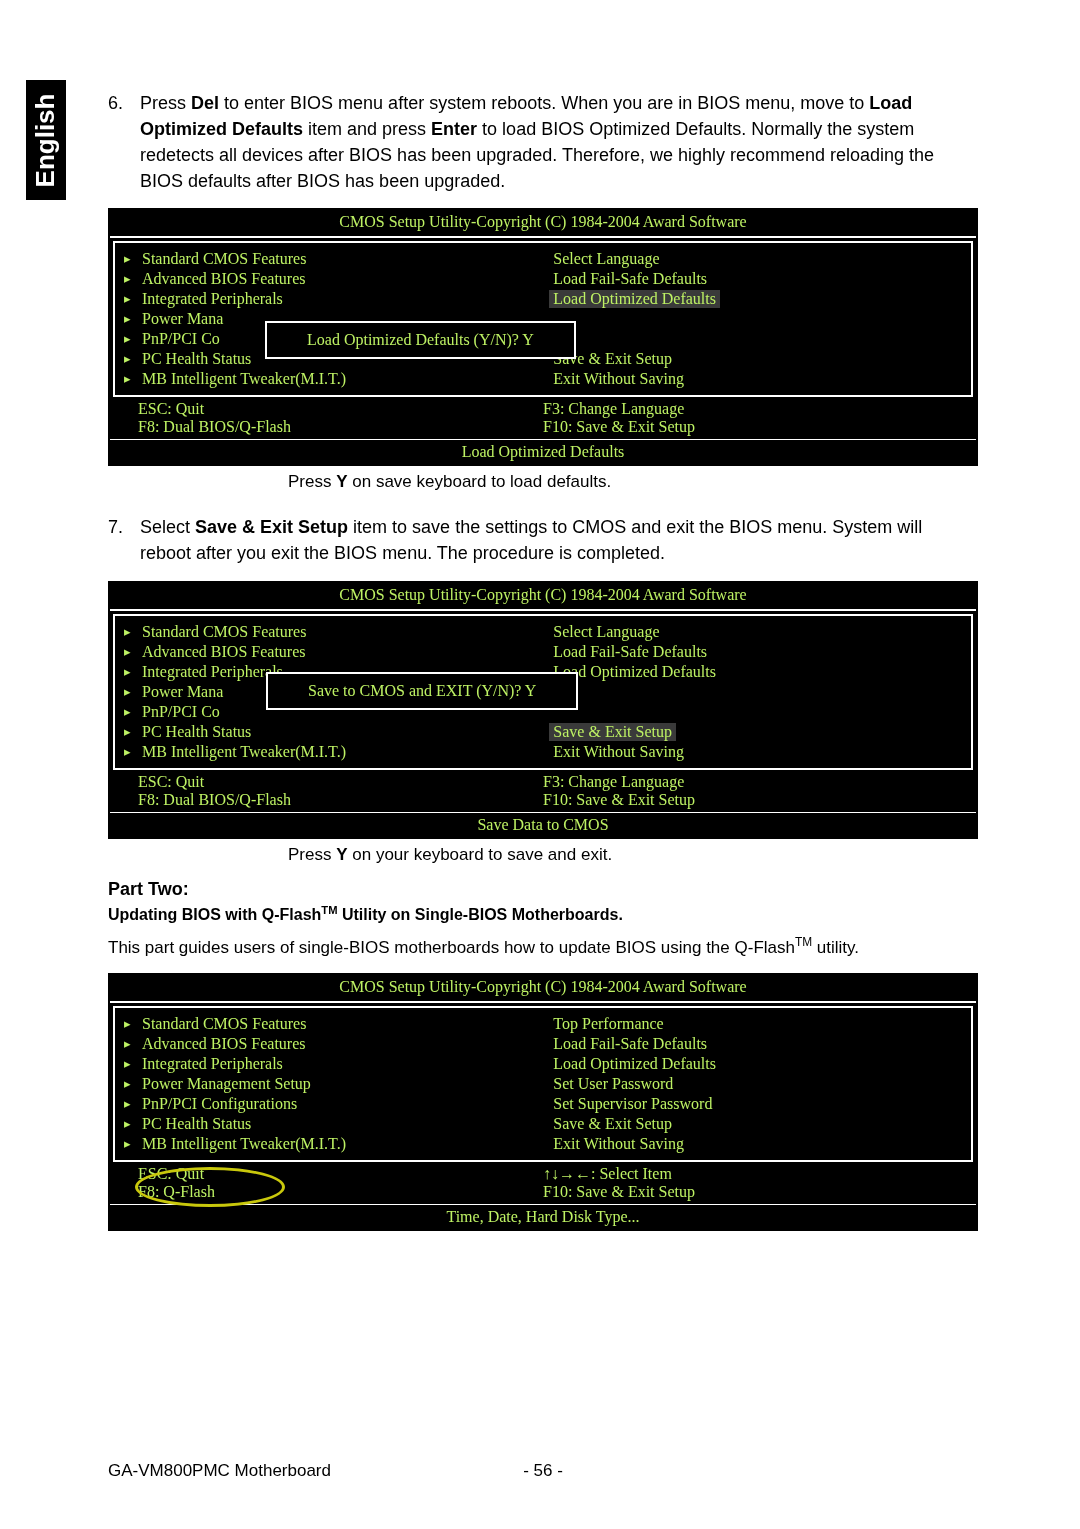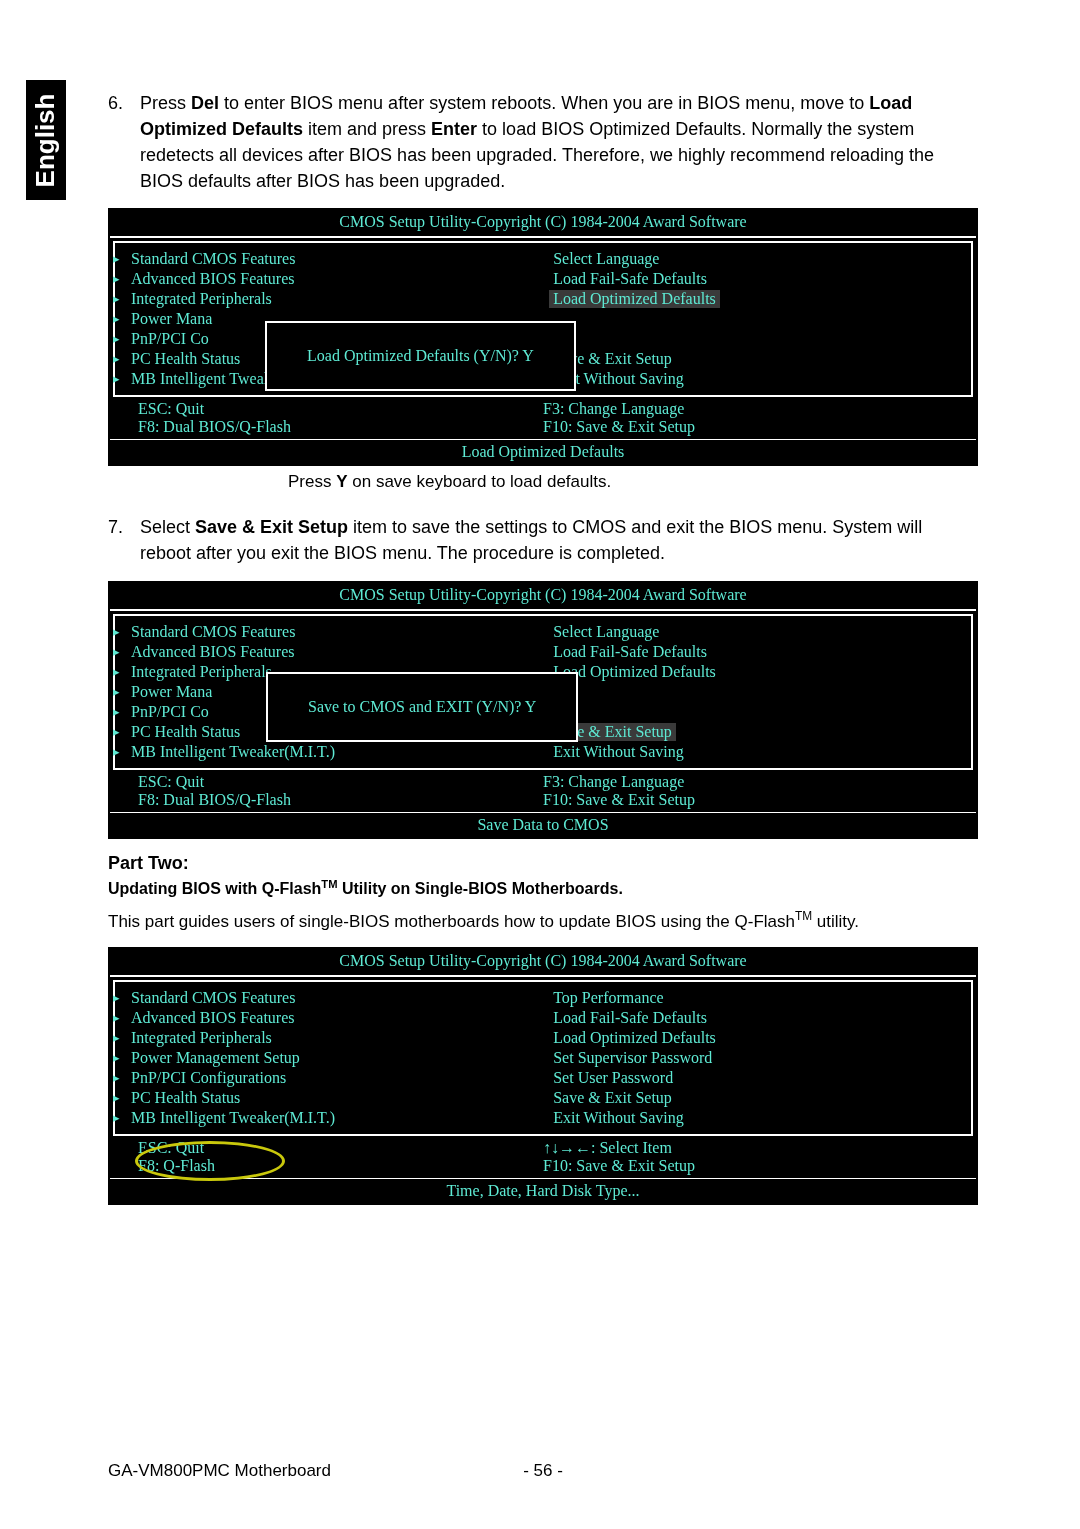--- a/index.html
+++ b/index.html
@@ -46,42 +46,42 @@
     content: attr(data-num) ".";
     position: absolute;
     left: -32px;
     top: 0;
   }
   .bios-box {
     border: 2px solid #000;
     margin: 14px 0 4px 0;
     font-family: "Times New Roman", serif;
     font-size: 16px;
-    color: #5eead4;
+    color: #bef264;
     background: #000;
     position: relative;
   }
   .bios-title {
     text-align: center;
     padding: 3px 0 5px 0;
     font-size: 16px;
     border-bottom: 2px solid #fff;
   }
   .bios-inner {
     margin: 3px;
     border: 2px double #fff;
     padding: 6px 0;
     position: relative;
   }
   .two-col {
     display: flex;
   }
   .col-left {
     width: 50%;
-    padding-left: 16px;
+    padding-left: 27px;
   }
   .col-right {
     width: 50%;
     padding-left: 0px;
     margin-left: 20px;
   }
   .menu-item {
     padding: 1px 0;
     position: relative;
   }
@@ -95,21 +95,21 @@
   .highlight {
     background: #3a3a3a;
     display: inline-block;
     padding: 0 4px;
     margin-left: -4px;
   }
   .dialog-box {
     position: absolute;
     background: #000;
     border: 2px double #fff;
-    padding: 24px 40px;
+    padding: 8px 40px;
     font-size: 16px;
     white-space: nowrap;
     z-index: 2;
   }
   .foot-row {
     display: flex;
     padding: 0 28px;
   }
   .foot-left { width: 50%; }
   .foot-right { width: 50%; }
@@ -245,20 +245,23 @@
     <div class="foot-row">
       <div class="foot-left"><span>ESC: Quit</span></div>
       <div class="foot-right"><span>F3: Change Language</span></div>
     </div>
     <div class="foot-row" style="padding-bottom:3px;">
       <div class="foot-left"><span>F8: Dual BIOS/Q-Flash</span></div>
       <div class="foot-right"><span>F10: Save &amp; Exit Setup</span></div>
     </div>
     <div class="bios-footer">Save Data to CMOS</div>
   </div>
+  <div class="caption">
+    <span>Press </span><b>Y</b><span> on your keyboard to save and exit.</span>
+  </div>
 
   <div class="section-heading">Part Two:</div>
   <div class="section-sub">
     <span>Updating BIOS with Q-Flash</span><sup>TM</sup><span> Utility on Single-BIOS Motherboards.</span>
   </div>
   <div class="section-body">
     <span>This part guides users of single-BIOS motherboards how to update BIOS using the Q-Flash</span><sup>TM</sup><span> utility.</span>
   </div>
 
   <div class="bios-box" id="bios3">
@@ -271,22 +274,22 @@
             <div class="menu-item arrow">Integrated Peripherals</div>
             <div class="menu-item arrow">Power Management Setup</div>
             <div class="menu-item arrow">PnP/PCI Configurations</div>
             <div class="menu-item arrow">PC Health Status</div>
             <div class="menu-item arrow">MB Intelligent Tweaker(M.I.T.)</div>
           </div>
         <div class="col-right" id="b3-right">
             <div class="menu-item">Top Performance</div>
             <div class="menu-item">Load Fail-Safe Defaults</div>
             <div class="menu-item">Load Optimized Defaults</div>
+            <div class="menu-item">Set User Password</div>
             <div class="menu-item">Set Supervisor Password</div>
-            <div class="menu-item">Set User Password</div>
             <div class="menu-item">Save &amp; Exit Setup</div>
             <div class="menu-item">Exit Without Saving</div>
           </div>
       </div>
     </div>
     <div class="foot-row">
       <div class="foot-left"><span>ESC: Quit</span></div>
       <div class="foot-right"><span>↑↓→←: Select Item</span></div>
     </div>
     <div class="foot-row" style="padding-bottom:3px;">

